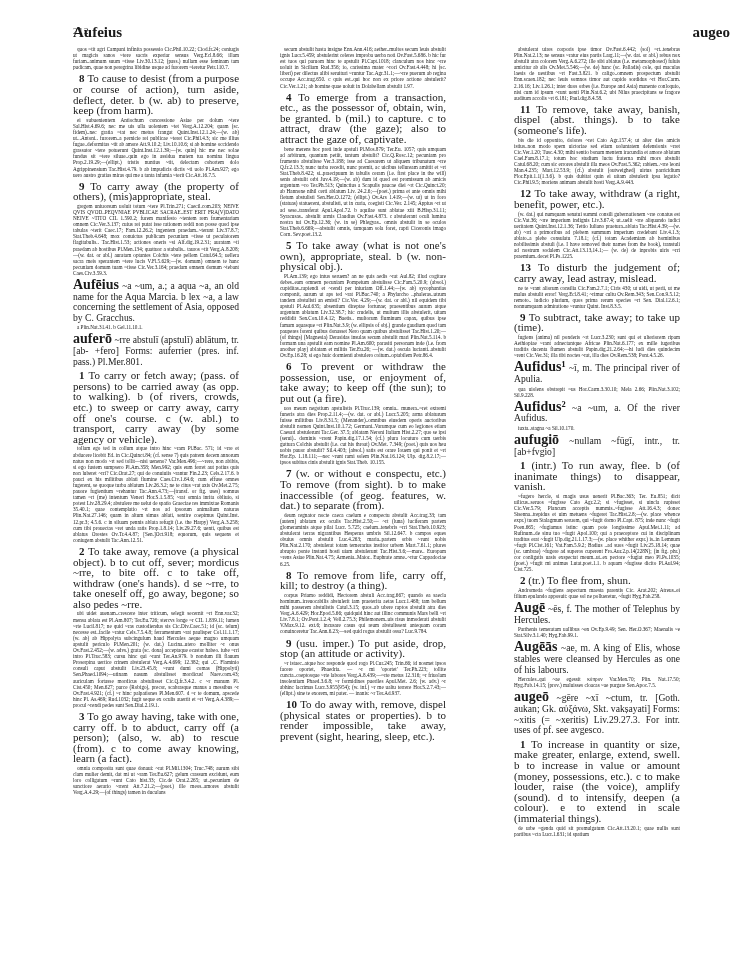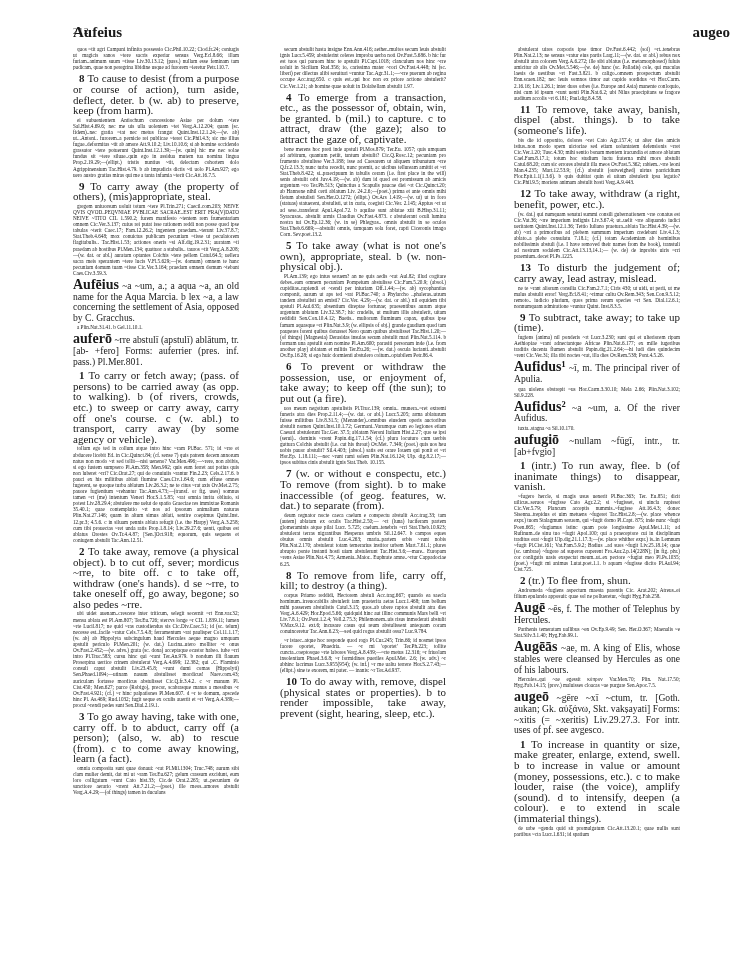--- a/index.html
+++ b/index.html
@@ -50,20 +50,21 @@
       <p class="sense"><b class="num">4 </b>To emerge from a transaction, etc., as the possessor of, obtain, win, be granted. b (mil.) to capture. c to attract, draw (the gaze); also to attract the gaze of, captivate.</p>
       <p class="cit">bene merens hoc preti inde apstuli Pl.Mos.879; Ter.Eu. 1057; quis umquam ad arbitrum, quantum petiit, tantum abstulit? Cic.Q.Rosc.12; pecuniam pro frumento abstulisse Ver.3.188; isse ad Caesarem ut aliquem tribunatum ~rre Q.fr.2.13.3; nunc turba recedit, nunc premit, ac uicibus telluream amittit et ~rt Stat.Theb.8.422; si..praecipuum in tabulis ceram (i.e. first place in the will) senis abstulit orbi Juv.4.19;—(w. ab) dum id quod est promissum ab amicis argentum ~ro Ter.Ph.513; Quinctius a Scapulis paucae diei ~rt Cic.Quinct.20; ab Hannone nihil certi ablatum Liv. 24.2.6;—(poet.) prima et ante omnis mihi fletum abstulisti Sen.Her.O.1272; (ellipt.) Ov.Ars 1.419;—(w. ut) ut in foro (statuas) statuerent, abstulisti, ut in curia, coegisti Cic.Ver. 2.145; Appius ~rt ut ad sese..transferat Apul.Apol.72. b aquilae sunt ablatae xiii B.Hisp.31.11; Syracusas.. abstulit armis Claudius Ov.Fast.4.873. c abstulerant oculi lumina nostra tui Ov.Ep.12.36; (w. in se) Phlegyas.. omnis abstulit in se oculos Stat.Theb.6.669;—abstulit omnis, tamquam sola foret, rapti Ciceronis imago Corn. Sev.poet.13.2.</p>
       <p class="sense"><b class="num">5 </b>To take away (what is not one's own), appropriate, steal. b (w. non-physical obj.).</p>
       <p class="cit">Pl.Am.139; ego intus seruem? an ne quis aedis ~rat Aul.82; illud cogitare debes..eam omnem pecuniam Pompeium abstulisse Cic.Fam.5.20.9; (absol.) cupiditas..rapiendi et ~rendi per iniuriam Off.1.44;—(w. ab) sycophantias componit, aurum ut aps ted ~rat Pl.Bac.740; a Phylarcho ..phaleras..utrum tandem abstulisti an emisti? Cic.Ver. 4.29;—(w. dat. or abl.) nil equidem tibi apstuli Pl.Aul.635; absentium direptae fortunae; praesentibus aurum atque argentum ablatum Liv.32.38.7; hic crudelis, ut multum illis abstulerit, uitam reddidit Sen.Con.10.4.12; Baetis.. multorum fluminum capax, quibus ipse famam aquasque ~rt Plin.Nat.3.9; (w. ellipsis of obj.) grande gaudium quod tam pauperes forent quibus donasset Nero quam quibus abstulisset Tac.Hist.1.20;—(of things) (Magnesia) Derasidas insulas secum abstulit mari Plin.Nat.5.114. b formam una apstulit eam nomine Pl.Am.600; parasiti personam inde (i.e. from another play) ablatam et militis Ter.Eu.26; —(w. dat.) oscula lucianti..abstulit Ov.Ep.16.28; si ego huic dormienti abstulero coitum..optabilem Petr.86.4.</p>
       <p class="sense"><b class="num">6 </b>To prevent or withdraw the possession, use, or enjoyment of, take away; to keep off (the sun); to put out (a fire).</p>
       <p class="cit">uos meum negotium apstulistis Pl.Truc.139; omnia.. munera..~ret extremi funeris atra dies Prop.2.11.4;—(w. dat. or abl.) Lucr.5.205; arma ablaturum fuisse militibus Liv.8.31.5; (Menander)..omnibus eiusdem operis auctoribus abstulit nomen Quint.Inst.10.1.72; Germani..Varumque cum eo legiones etiam Caesari abstulerunt Tac.Ger. 37.5; ablatam Neroni Italiam Hist.2.27; quo se ipsi (serui).. dominis ~rrent Papin.dig.17.1.54; (cf.) plura locuturo cum uerbis guttura Colchis abstulit (i.e. cut his throat) Ov.Met. 7.349; (poet.) quis uos heu uobis pauor abstulit? Sil.4.403; (absol.) satis est orare Iouem qui ponit et ~rt Hor.Ep. 1.18.111;—nec ~runt rami solem Plin.Nat.16.124; Ulp. dig.8.2.17;—ipsos subitus cinis abstulit ignis Stat.Theb. 10.155.</p>
       <p class="sense"><b class="num">7 </b>(w. or without e conspectu, etc.) To remove (from sight). b to make inaccessible (of geog. features, w. dat.) to separate (from).</p>
       <p class="cit">deum regnator nocte caeca caelum e conspectu abstulit Acc.trag.33; tam (autem) ablatam ex oculis Tac.Hist.2.50;— ~rt (luna) luciferam partem glomeraminis atque pilai Lucr. 5.725; caelum..tenebris ~rri Stat.Theb.10.923; abstulerat terras nigrantibus Hesperus umbris Sil.12.647. b campos eques obuius omnis abstulit Luc.4.263; maria..partem orbis ~runt nobis Plin.Nat.2.170; abstulerat totam temerarius institor urbem Mart.7.61.1; plures abrupto ponte instanti hosti uiam abstulerunt Tac.Hist.3.6;—mare.. Europam ~rens Asiae Plin.Nat.4.75; Armenia..Maior.. Euphrate amne..~rtur Cappadociae 6.25.</p>
       <p class="sense"><b class="num">8 </b>To remove from life, carry off, kill; to destroy (a thing).</p>
       <p class="cit">corpus Priamo reddidi, Hectorem abstuli Acc.trag.667; quando ea saecla hominum..irreuocabilis abstulerit iam praeterita aetas Lucr.1.468; tam bellum mihi passerem abstulistis Catul.3.15; quos..ab ubere raptos abstulit atra dies Verg.A.6.429; Hor.Epod.5.66; quidquid hinc aut illinc communis Mars belli ~rt Liv.7.8.1; Ov.Pont.1.2.4; Vell.2.75.3; Philemonem..uis risus inmoderati abstulit V.Max.9.12. ext.6; incusare casus qui reum abstulissent antequam coram conuinceretur Tac.Ann.6.23;—sed quid rogus abstulit ossa? Luc.9.784.</p>
+      <p class="sense"><b class="num">9 </b>(usu. imper.) To put aside, drop, stop (an attitude or activity).</p>
       <p class="cit">~r istaec..atque hoc responde quod rogo Pl.Cur.245; Trin.66; id nosmet ipsos facere oportet, Phaedria. — ~r mi 'oportet' Ter.Ph.223; tollite cuncta..coeptosque ~rte labores Verg.A.8.439;—~rte metus 12.316; ~r friuolam insolentiam Phaed.3.6.8; ~r formidines pueriles Apul.Met. 2.6; (w. adv.) ~r abhinc lacrimas Lucr.3.955(954); (w. inf.) ~r me ualtu terrere Hor.S.2.7.43;—(ellipt.) sine te exorem, mi pater. — inanis: ~r Ter.Ad.937.</p>
       <p class="sense"><b class="num">10 </b>To do away with, remove, dispel (physical states or properties). b to render impossible, take away, prevent (sight, hearing, sleep, etc.).</p>
     </div>
   <div class="col col3">
       <p class="cit">abstulerat uires corporis ipse timor Ov.Fast.6.442; (sol) ~rt..tenebras Plin.Nat.2.13; ne sensus ~ratur eius partis Larg.11;—(w. dat. or abl.) rebus nox abstulit atra colorem Verg.A.6.272; ille sibi ablatus (i.e. metamorphosed) fuluis amicitur ab alis Ov.Met.5.546;—(w. de) hanc (sc. Palladis) cole, qui maculas laesis de uestibus ~rt Fast.3.821. b caligo..omnem prospectum abstulit Enn.scaen.182; nec leuis somnos timor aut cupido sordidus ~rt Hor.Carm. 2.16.16; Liv.1.26.1; inter duos orbes (i.e. Europe and Asia) manente conloquio, nisi cum id ipsum ~runt uenti Plin.Nat.6.2; ubi Nilus praecipitans se fragore auditum accolis ~rt 6.181; Paul.dig.8.4.58.</p>
       <p class="sense"><b class="num">11 </b>To remove, take away, banish, dispel (abst. things). b to take (someone's life).</p>
       <p class="cit">bis die id opponito, dolores ~ret Cato Agr.157.4; ut alter dies amicis istius..non modo spem uictoriae sed etiam uoluntatem defensionis ~rret Cic.Ver.1.20; Tusc.4.30; mihi sentio bonam mentem iracundia et amore ablatam Cael.Fam.8.17.1; totum hoc studium luctu fraterna mihi mors abstulit Catul.68.20; cum sic errores abstulit illa meos Ov.Fast.5.362; rabiem..~rre leoni Man.4.235; Mart.12.53.9; (cf.) abstulit (outweighed) uirtus parricidium Flor.Epit.1.1(1.3.6). b quis dubitat quin ei uitam abstulerit ipsa legatio? Cic.Phil.9.5; moriens animam abstulit hosti Verg.A.9.443.</p>
       <p class="sense"><b class="num">12 </b>To take away, withdraw (a right, benefit, power, etc.).</p>
       <p class="cit">(w. dat.) qui numquam senatui summi consili gubernationem ~rre conatus est Cic.Vat.36; ~rre imperium indignis Liv.3.67.4; ut..uelit ~rre aliquando iudici ueritatem Quint.Inst.12.1.36; Tettio Iuliano praetura..ablata Tac.Hist.4.39;—(w. ab) ~rri a primoribus ad plebem summum imperium credebant Liv.4.1.3; ablato..a plebe consulatu 7.18.1; (cf.) totam Academiam ab hominibus nobilissimis abstuli (i.e. I have removed their names from the book), transtuli ad nostrum sodalem Cic.Att.13.13,14.1;— (w. de) de inprobis uiris ~rri praemium..decet Pl.Ps.1225.</p>
       <p class="sense"><b class="num">13 </b>To disturb the judgement of; carry away, lead astray, mislead.</p>

